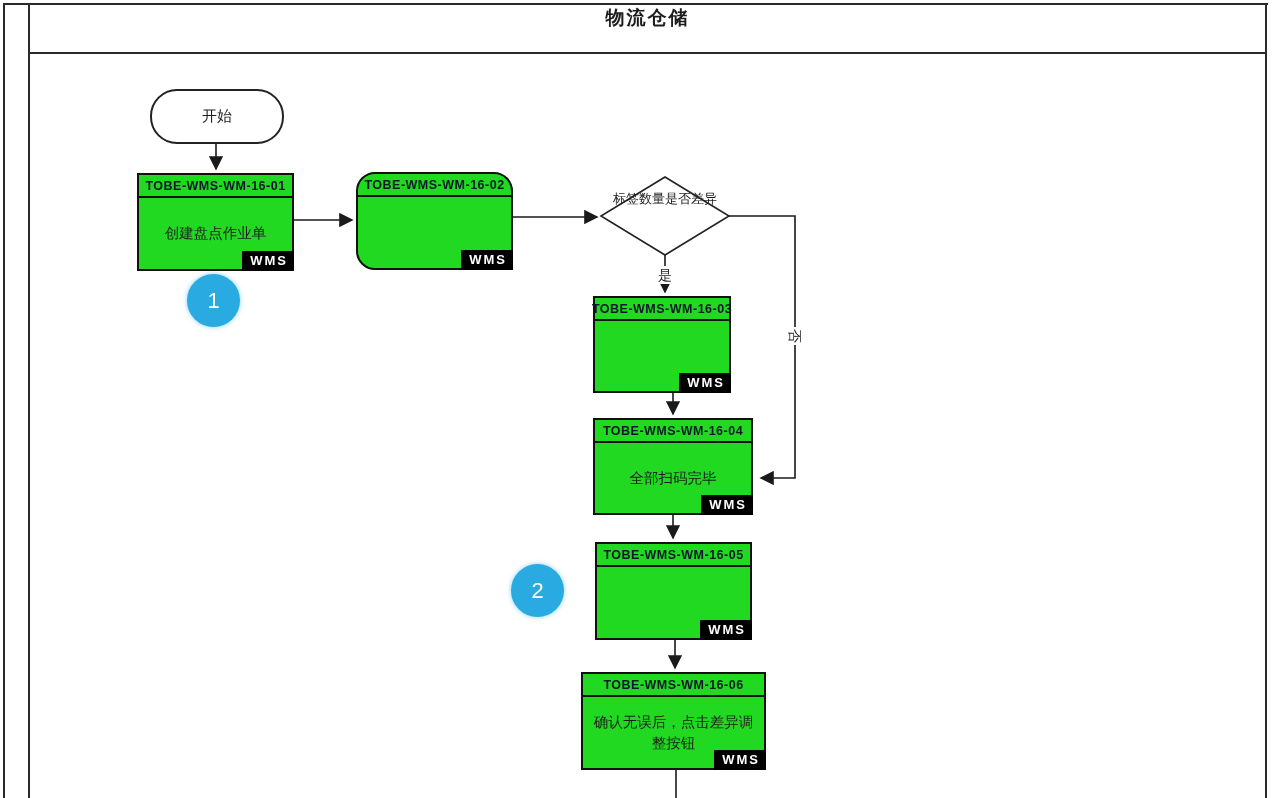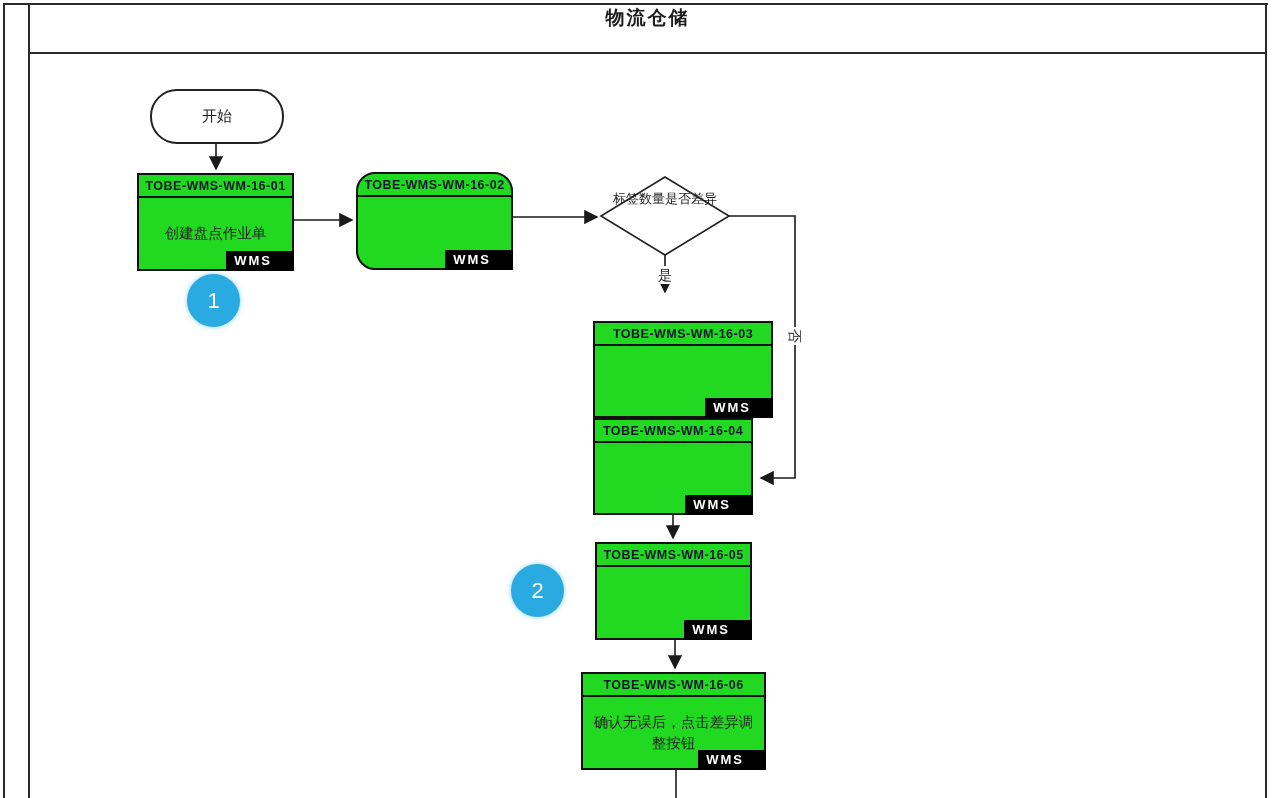--- a/index.html
+++ b/index.html
@@ -24,24 +24,24 @@
     border:2px solid #222;border-radius:27px;background:#fff;
     display:flex;align-items:center;justify-content:center;font-size:15px;}
 
   
   .task{position:absolute;background:var(--task_fill,#21D921);border:2px solid #111;box-sizing:border-box;}
   .task-header{height:21px;border-bottom:2px solid #111;display:flex;align-items:center;justify-content:center;
     font-size:12.5px;font-weight:700;letter-spacing:0.5px;color:#0f172a;white-space:nowrap;}
   .task-body{position:absolute;left:0;right:0;top:23px;bottom:0;display:flex;align-items:center;justify-content:center;
     text-align:center;font-size:14.5px;font-weight:500;line-height:1.4;padding:0 6px;}
   .wms-badge{position:absolute;right:-2px;bottom:-2px;background:var(--badge_bg,#000);color:var(--badge_text,#fff);
-    font-size:13px;font-weight:700;letter-spacing:2px;padding:2px 22px 3px 8px;}
+    font-size:13px;font-weight:700;letter-spacing:2px;padding:2px 6px 3px 8px;}
   #task-1{left:137px;top:173px;width:157px;height:98px;}
   #task-2{left:356px;top:172px;width:157px;height:98px;border-radius:19px;}
-  #task-3{left:593px;top:296px;width:180px;height:97px;margin-top:25px;}
+  #task-3{left:593px;top:296px;width:138px;height:97px;}
   #task-4{left:593px;top:418px;width:160px;height:97px;}
   #task-5{left:595px;top:542px;width:157px;height:98px;}
   #task-6{left:581px;top:672px;width:185px;height:98px;}
 
   
   #decision{position:absolute;left:599px;top:175px;width:132px;height:82px;}
   #decision svg{position:absolute;left:0;top:0;}
   #decision .decision-label{position:absolute;left:6px;top:16px;width:120px;text-align:center;
     font-size:13px;line-height:1.3;font-weight:400;}
 
@@ -112,20 +112,21 @@
   <div id="label-yes" class="edge-label">是</div>
   <div id="label-no" class="edge-label">否</div>
 
   <div id="task-3" class="task">
     <div class="task-header">TOBE-WMS-WM-16-03</div>
     <div class="wms-badge">WMS</div>
   </div>
 
   <div id="task-4" class="task">
     <div class="task-header">TOBE-WMS-WM-16-04</div>
+    <div class="task-body">全部扫码完毕</div>
     <div class="wms-badge">WMS</div>
   </div>
 
   <div id="task-5" class="task">
     <div class="task-header">TOBE-WMS-WM-16-05</div>
     <div class="wms-badge">WMS</div>
   </div>
 
   <div id="task-6" class="task">
     <div class="task-header">TOBE-WMS-WM-16-06</div>

